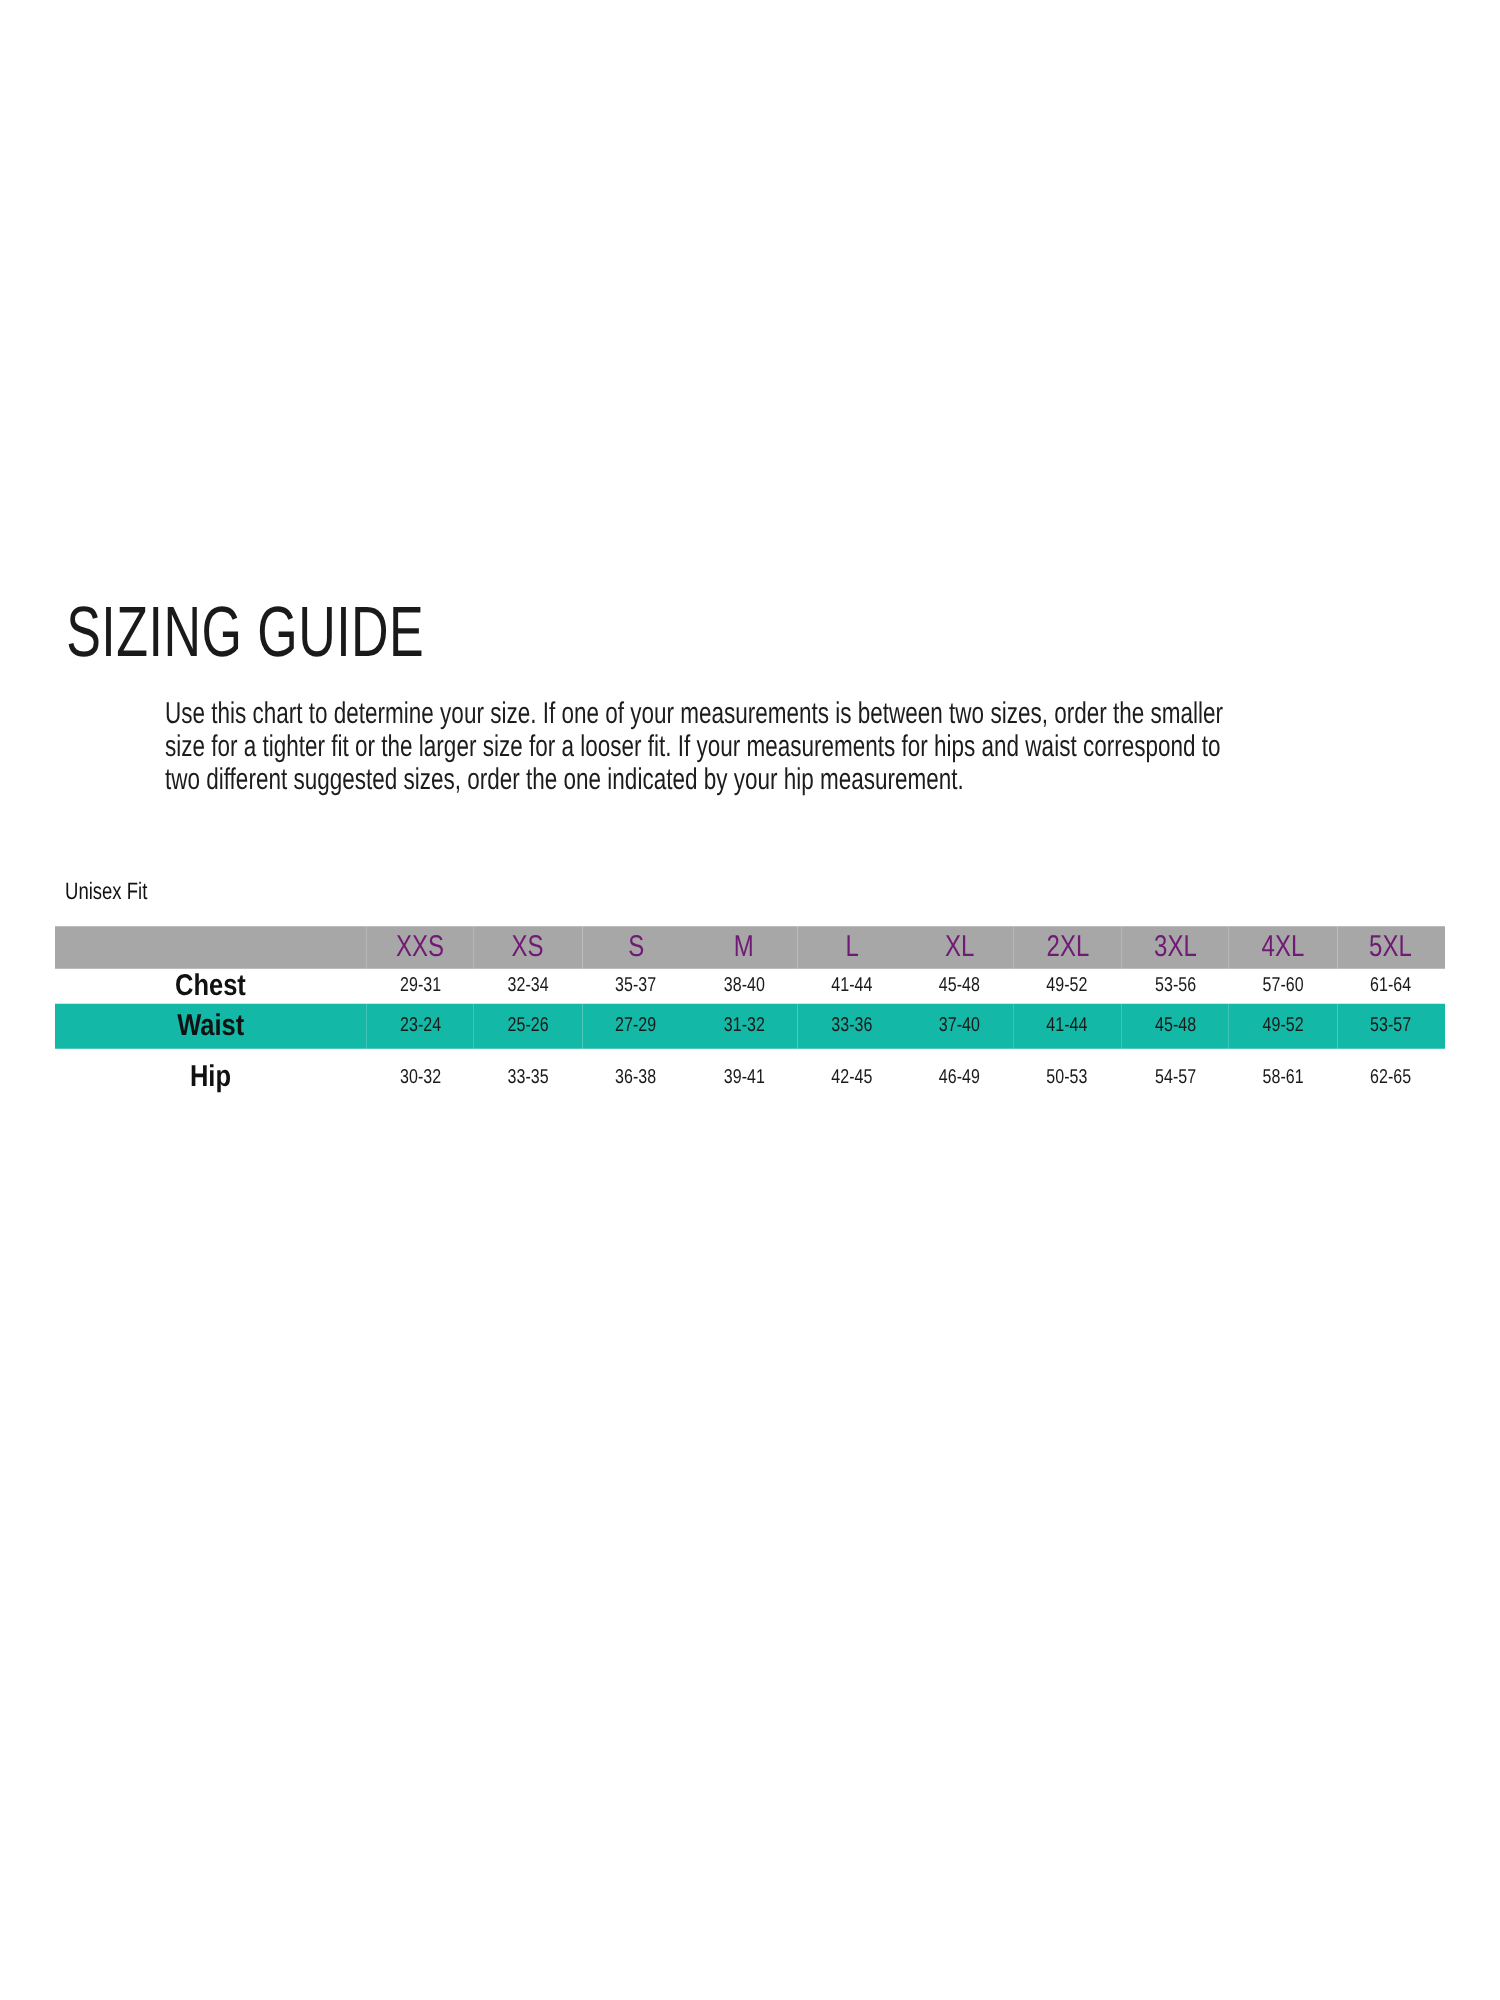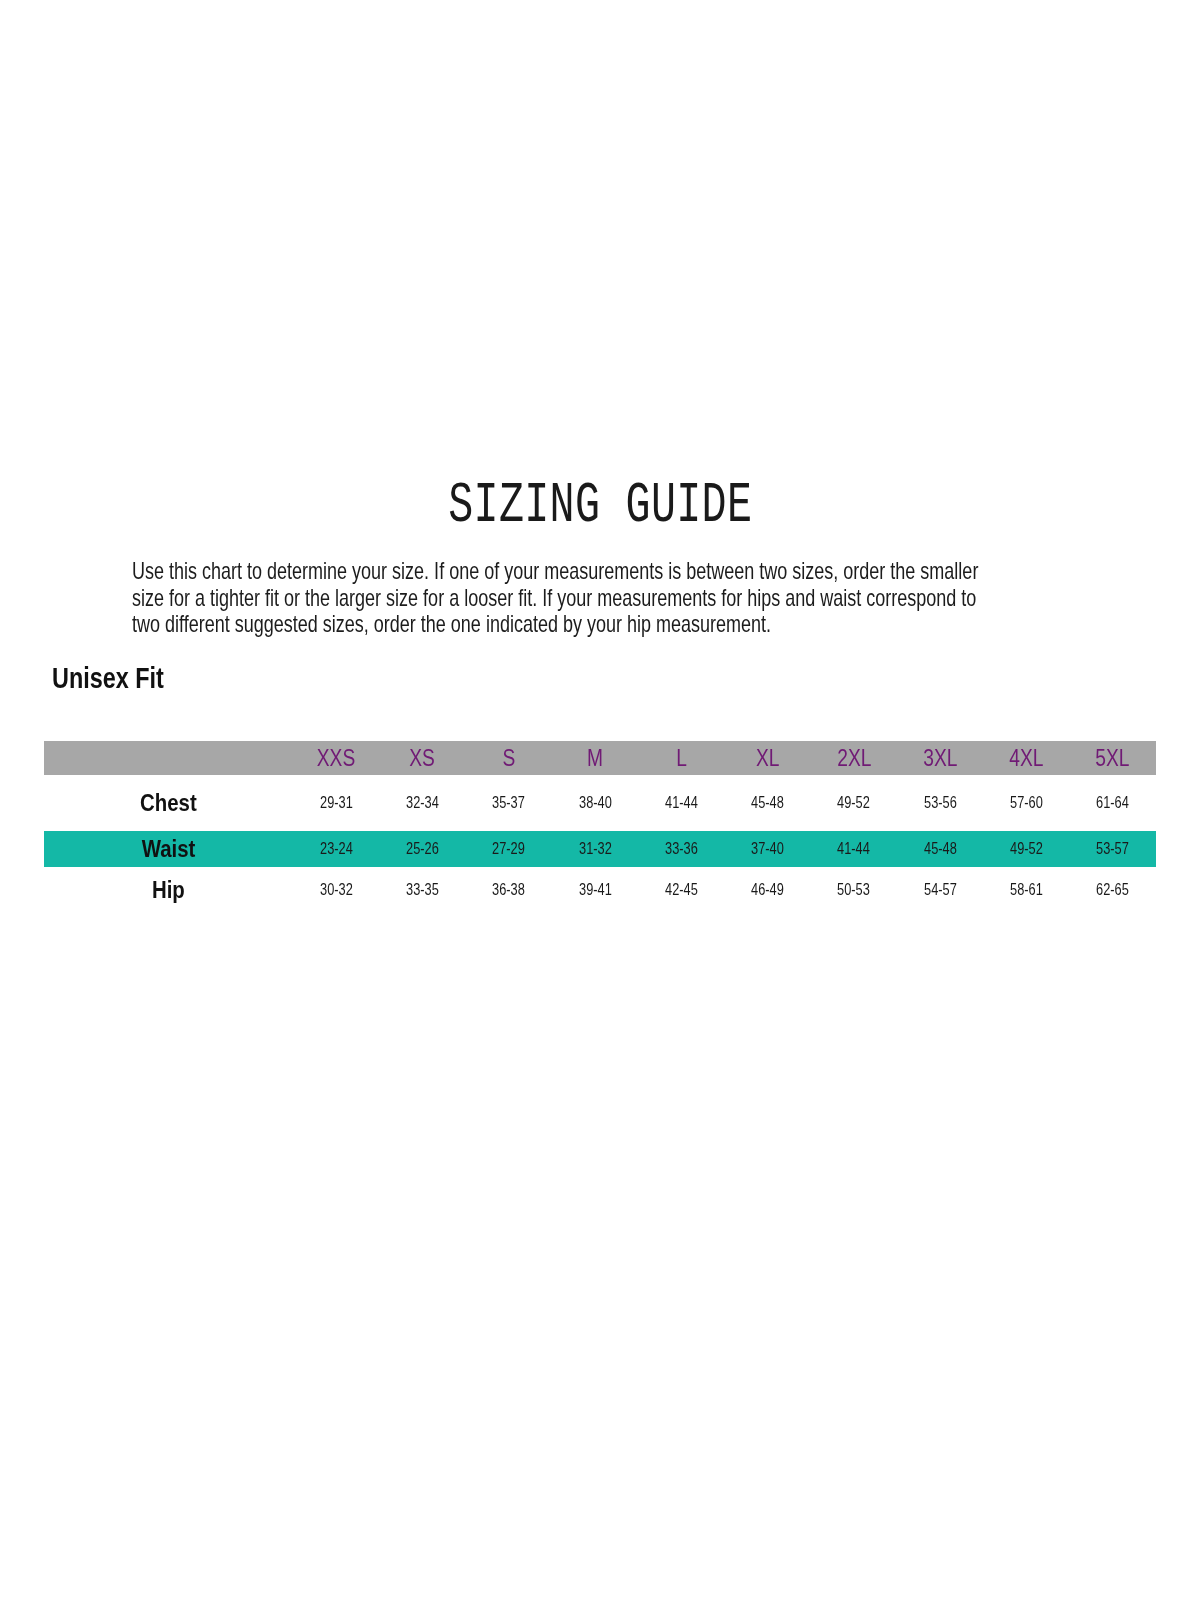--- a/index.html
+++ b/index.html
@@ -10,22 +10,21 @@
     color: #1a1a1a;
     position: relative;
     overflow: hidden;
   }
   .page { position: absolute; inset: 0; }
 
   
   .title-wrap {
     position: absolute;
     top: 478px; left: 0; width: 1200px;
-    text-align: center;
-    font-family: Liberation Mono, monospace;
+    text-align: left;
   }
   .title {
     display: inline-block;
     margin: 0;
     font-size: 57px;
     font-weight: 300;
     line-height: 1;
     color: #1a1a1a;
     white-space: nowrap;
     transform: scaleX(0.73);
@@ -43,23 +42,23 @@
   }
   .intro-line {
     white-space: nowrap;
     transform: scaleX(0.75);
     transform-origin: left center;
   }
 
   
   .section-label {
     position: absolute;
-    top: 661px; left: 52px;
-    font-size: 30px;
-    font-weight: bold;
+    top: 703px; left: 52px;
+    font-size: 19px;
+    font-weight: normal;
     color: #111111;
     white-space: nowrap;
   }
   .cnd-l {
     display: inline-block;
     transform: scaleX(0.78);
     transform-origin: left center;
     white-space: nowrap;
   }
 
@@ -78,21 +77,21 @@
     vertical-align: middle;
     border: none;
   }
   .sizing-table thead tr { height: 34px; }
   .sizing-table thead th {
     background: #a7a7a7;
     color: #701a75;
     font-weight: 400;
     font-size: 24px;
   }
-  .row-chest { height: 56px; }
+  .row-chest { height: 28px; }
   .row-waist { height: 36px; }
   .row-hip   { height: 46px; text-decoration: underline; }
   .alt { background: #14b8a6; }
   .sizing-table tbody th {
     font-weight: bold;
     font-size: 24px;
     color: #111111;
   }
   .sizing-table tbody td {
     font-size: 16px;

